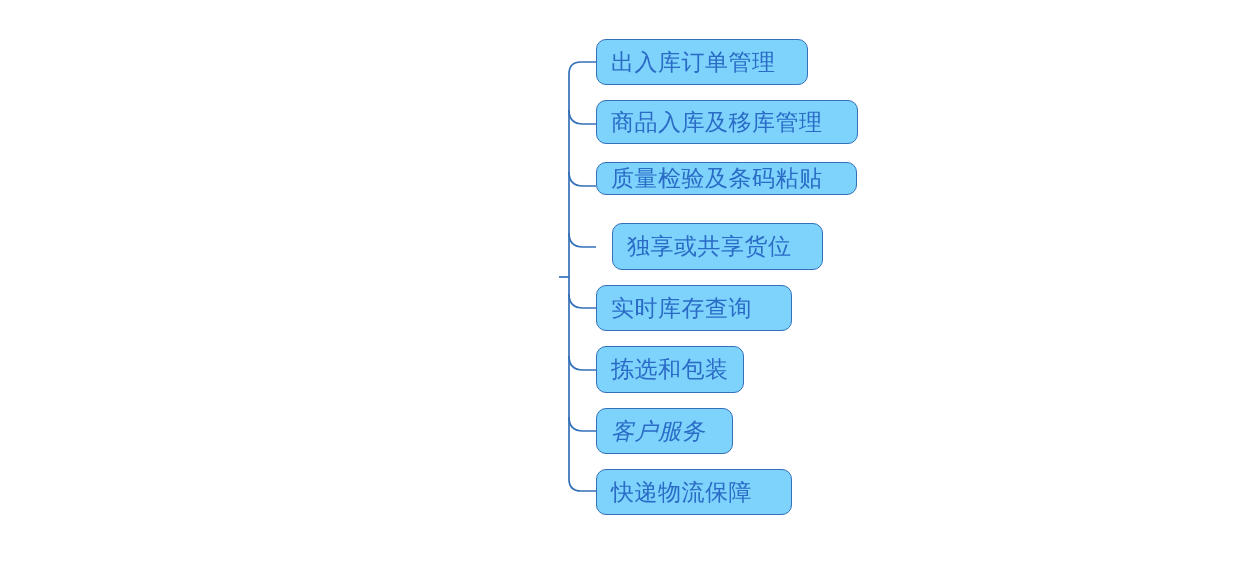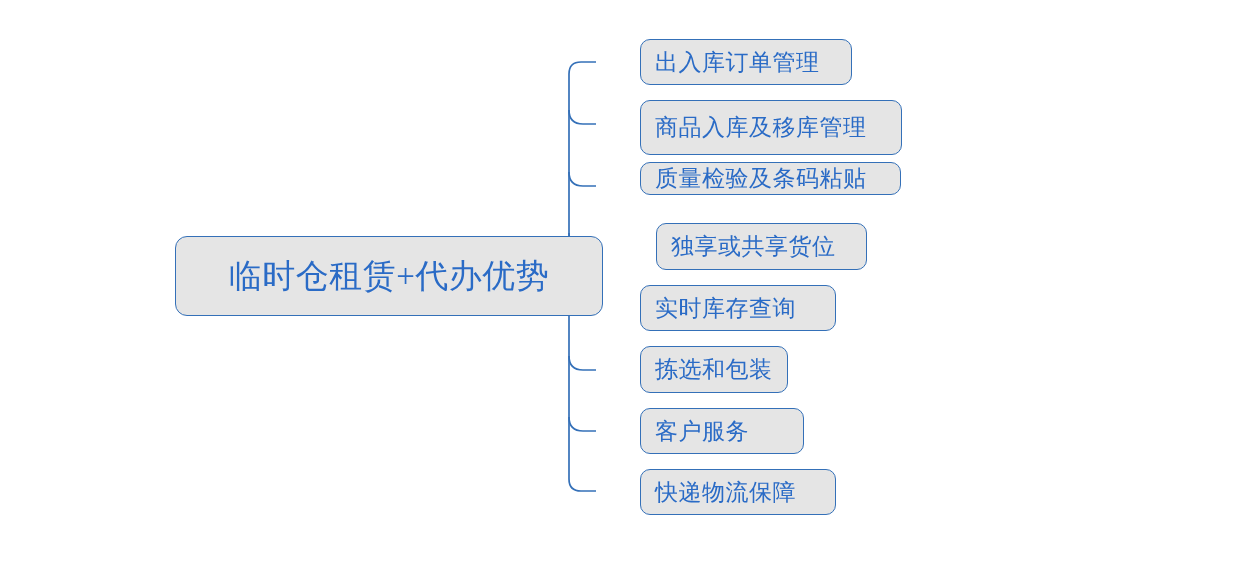--- a/index.html
+++ b/index.html
@@ -23,25 +23,24 @@
     top: 0;
     width: 1234px;
     height: 576px;
     pointer-events: none;
   }
   .node {
     position: absolute;
     box-sizing: border-box;
     display: flex;
     align-items: center;
-    background: #e5e5e5;
+    background: #7dd3fc;
     border: 1.6px solid #3470b8;
     border-radius: 10px;
     white-space: nowrap;
-    margin-left: 44px;
   }
   .node-label {
     color: #2a6bc6;
     letter-spacing: 0.5px;
     line-height: 1;
     display: block;
   }
   #root-node {
     border-width: 1.7px;
     border-radius: 12px;
@@ -70,44 +69,41 @@
       <path d="M 569 74 Q 569 62 581 62 L 596 62" fill="none" stroke="#3470b8" stroke-width="1.7" stroke-linecap="butt"></path>
       <path d="M 569 110 Q 569 124 583 124 L 596 124" fill="none" stroke="#3470b8" stroke-width="1.7" stroke-linecap="butt"></path>
       <path d="M 569 172 Q 569 186 583 186 L 596 186" fill="none" stroke="#3470b8" stroke-width="1.7" stroke-linecap="butt"></path>
       <path d="M 569 233 Q 569 247 583 247 L 596 247" fill="none" stroke="#3470b8" stroke-width="1.7" stroke-linecap="butt"></path>
       <path d="M 569 294 Q 569 308 583 308 L 596 308" fill="none" stroke="#3470b8" stroke-width="1.7" stroke-linecap="butt"></path>
       <path d="M 569 356 Q 569 370 583 370 L 596 370" fill="none" stroke="#3470b8" stroke-width="1.7" stroke-linecap="butt"></path>
       <path d="M 569 417 Q 569 431 583 431 L 596 431" fill="none" stroke="#3470b8" stroke-width="1.7" stroke-linecap="butt"></path>
       <path d="M 569 479 Q 569 491 581 491 L 596 491" fill="none" stroke="#3470b8" stroke-width="1.7" stroke-linecap="butt"></path>
     </svg>
 
-  <div class="node" id="root-node" style="left: 131px; top: 236px; width: 428px; height: 80px; border-color: rgb(52, 112, 184);">
-    <span class="node-label" style="color: rgb(42, 107, 198);">临时仓租赁+代办优势</span>
-  </div>
 
   <div id="child-nodes">
       <div class="node child-node" style="border-color: rgb(52, 112, 184); left: 596px; top: 39px; width: 212px; height: 46px;">
         <span class="node-label" style="color: rgb(42, 107, 198);">出入库订单管理</span>
       </div>
-      <div class="node child-node" style="border-color: rgb(52, 112, 184); left: 596px; top: 100px; width: 262px; height: 55px;">
+      <div class="node child-node" style="border-color: rgb(52, 112, 184); left: 596px; top: 100px; width: 262px; height: 44px;">
         <span class="node-label" style="color: rgb(42, 107, 198);">商品入库及移库管理</span>
       </div>
       <div class="node child-node" style="border-color: rgb(52, 112, 184); left: 596px; top: 162px; width: 261px; height: 33px;">
         <span class="node-label" style="color: rgb(42, 107, 198);">质量检验及条码粘贴</span>
       </div>
       <div class="node child-node" style="border-color: rgb(52, 112, 184); left: 612px; top: 223px; width: 211px; height: 47px;">
         <span class="node-label" style="color: rgb(42, 107, 198);">独享或共享货位</span>
       </div>
       <div class="node child-node" style="border-color: rgb(52, 112, 184); left: 596px; top: 285px; width: 196px; height: 46px;">
         <span class="node-label" style="color: rgb(42, 107, 198);">实时库存查询</span>
       </div>
       <div class="node child-node" style="border-color: rgb(52, 112, 184); left: 596px; top: 346px; width: 148px; height: 47px;">
         <span class="node-label" style="color: rgb(42, 107, 198);">拣选和包装</span>
       </div>
-      <div class="node child-node" style="border-color: rgb(52, 112, 184); left: 596px; top: 408px; width: 164px; height: 46px;">
+      <div class="node child-node" style="border-color: rgb(52, 112, 184); left: 596px; top: 408px; width: 137px; height: 46px; font-style: italic;">
         <span class="node-label" style="color: rgb(42, 107, 198);">客户服务</span>
       </div>
       <div class="node child-node" style="border-color: rgb(52, 112, 184); left: 596px; top: 469px; width: 196px; height: 46px;">
         <span class="node-label" style="color: rgb(42, 107, 198);">快递物流保障</span>
       </div>
     </div>
 
 </div>
 
 </body></html>

